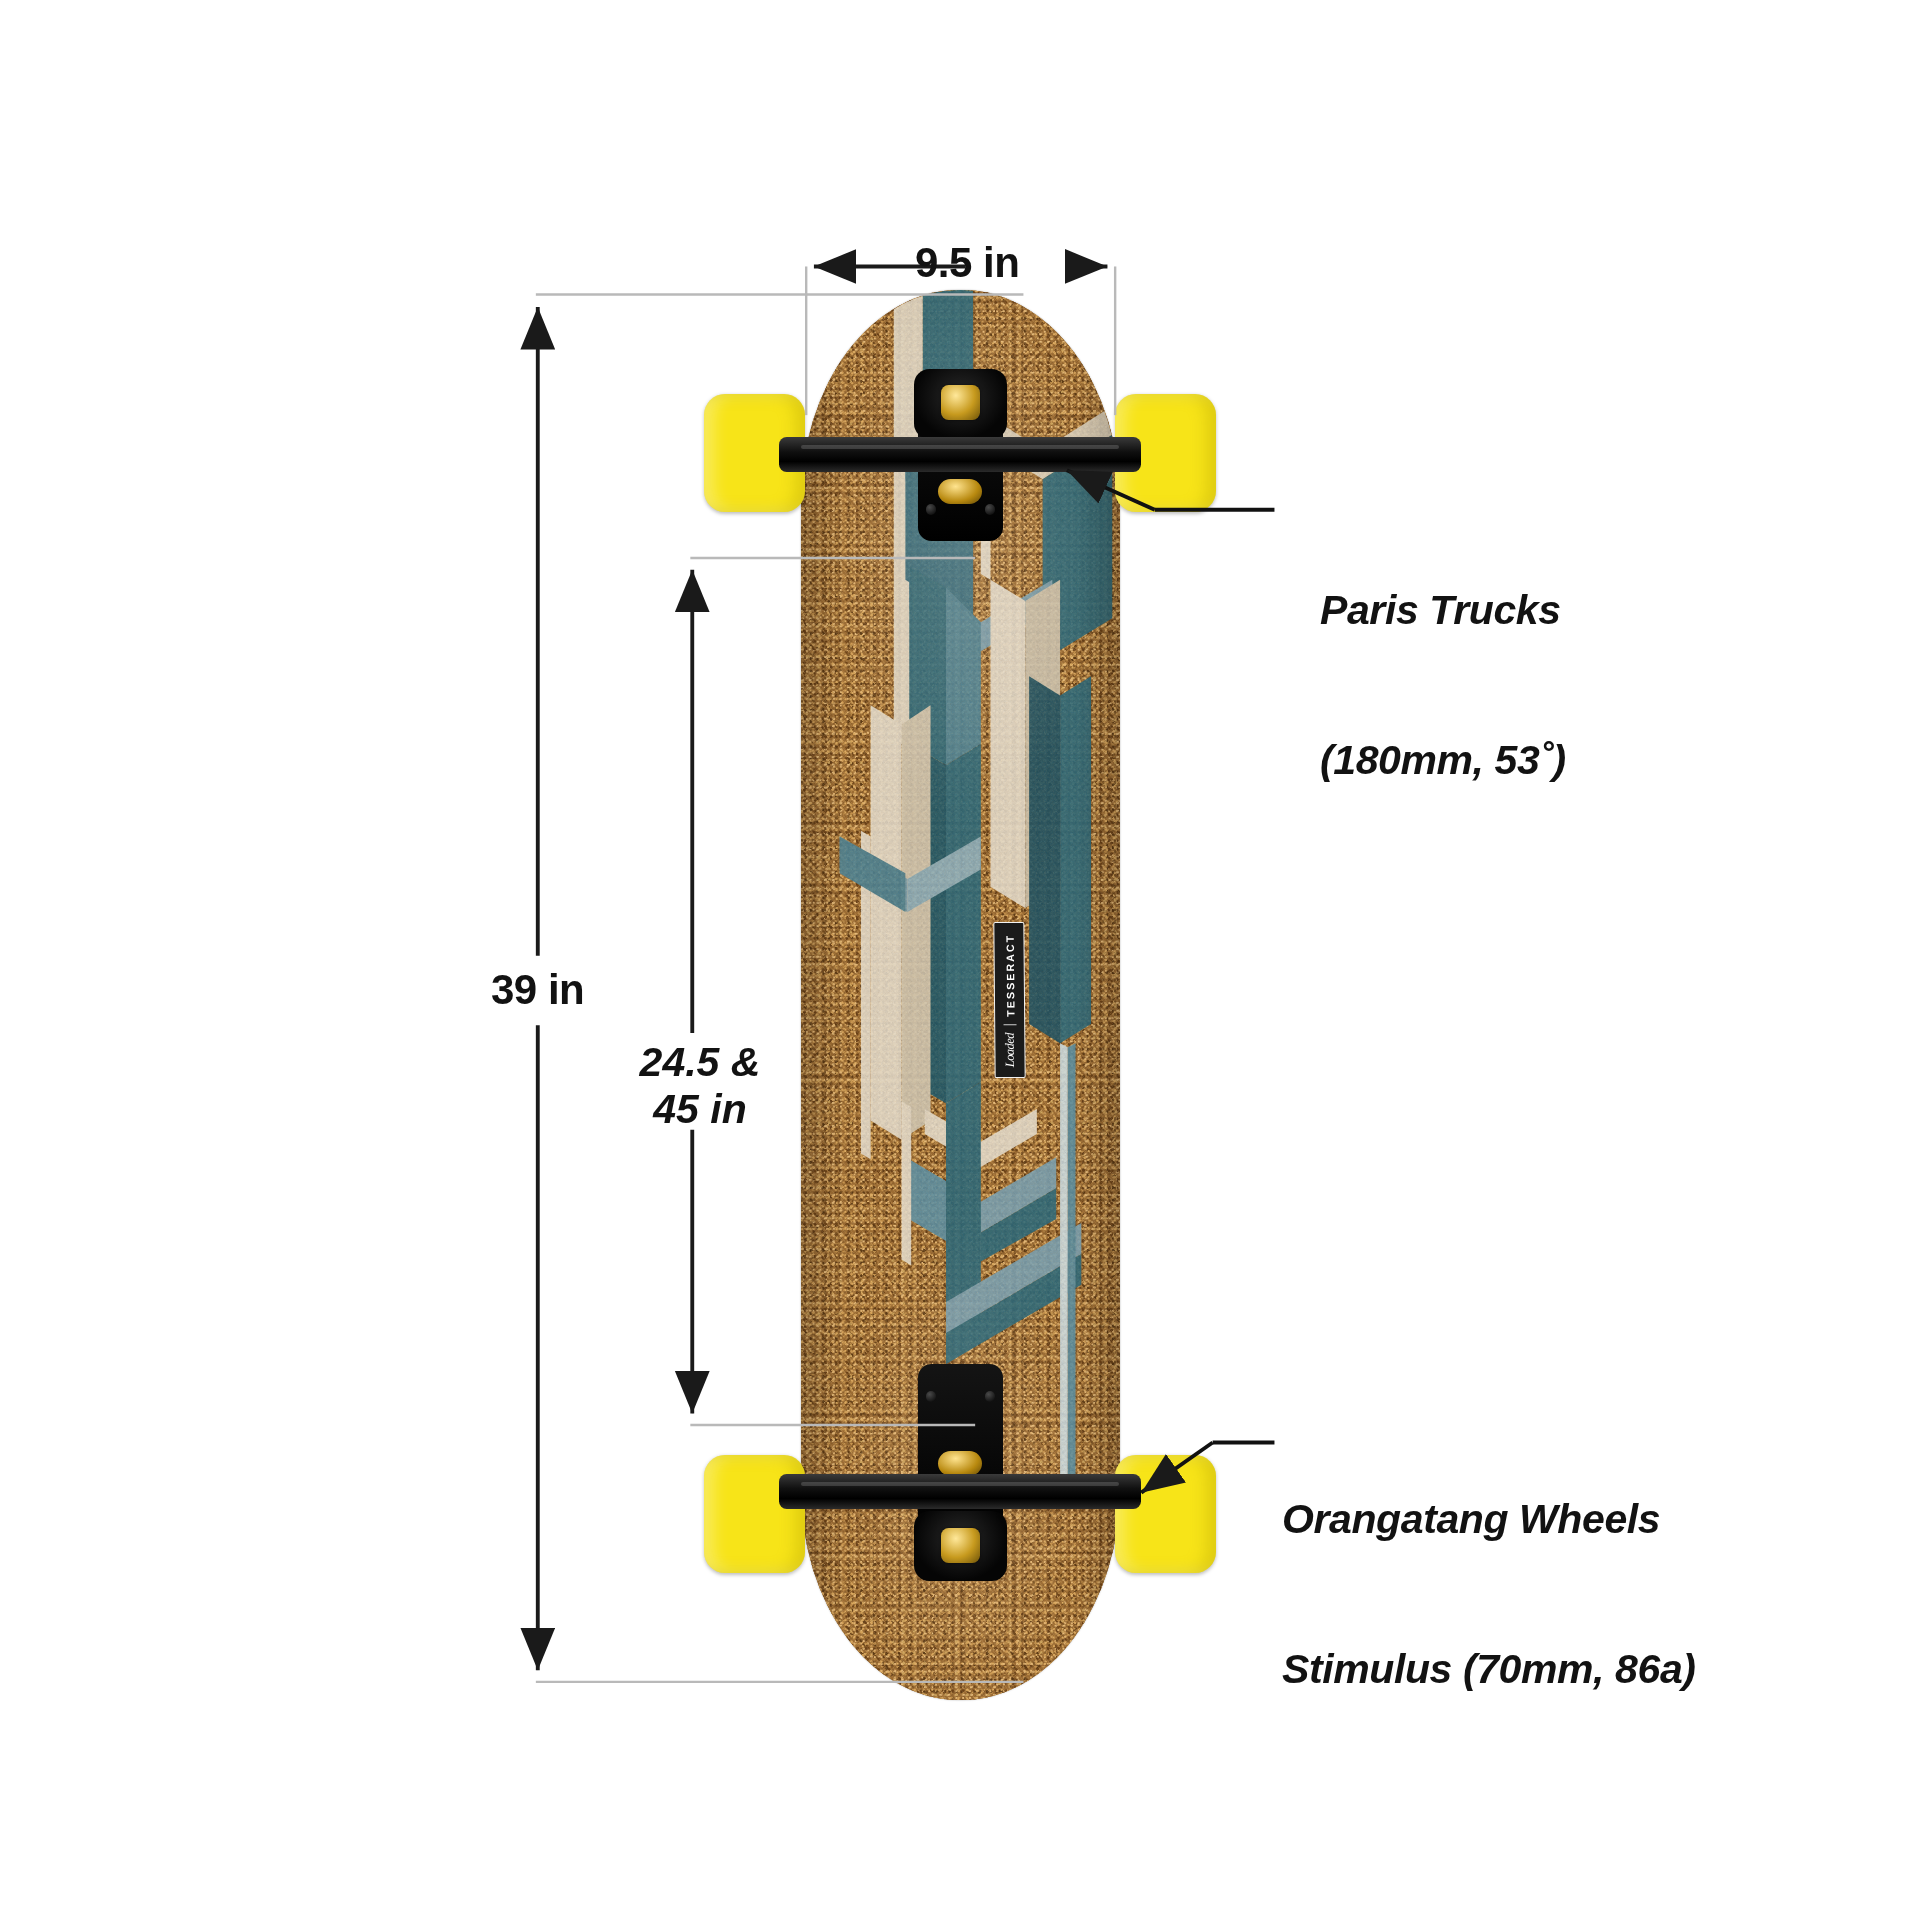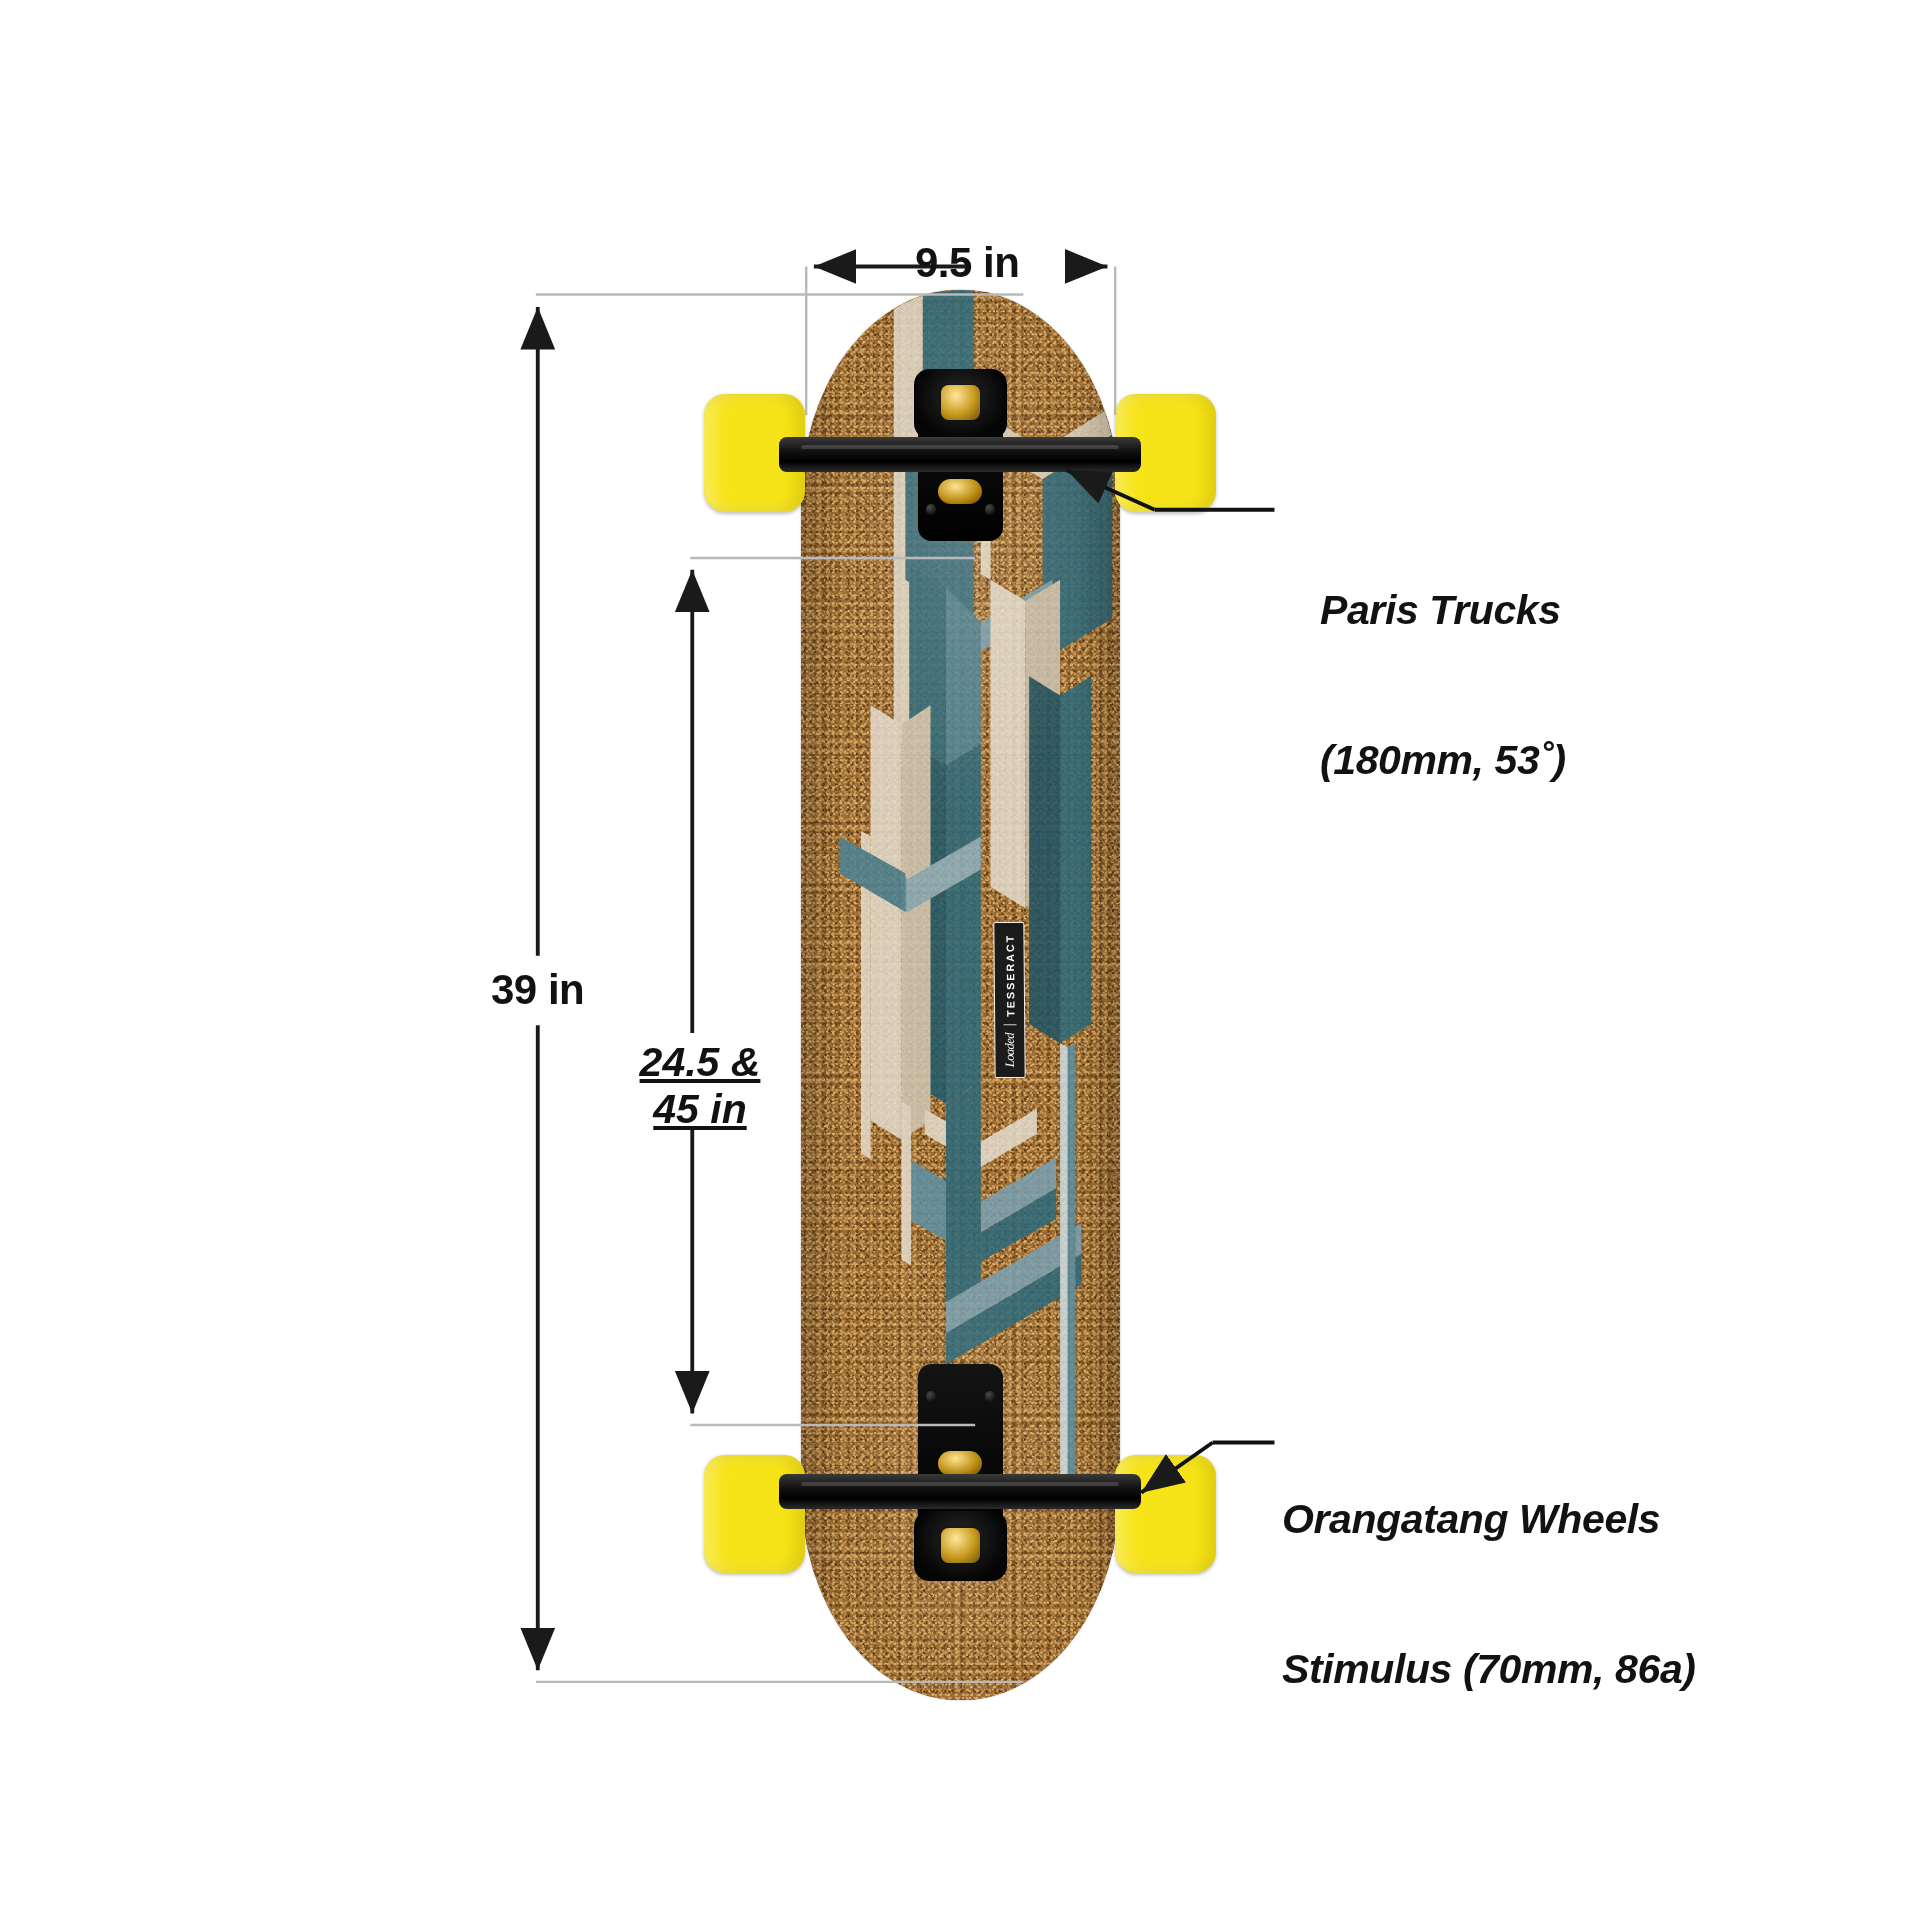--- a/index.html
+++ b/index.html
@@ -269,21 +269,21 @@
     </g>
     <g stroke="#111" stroke-width="4" fill="none">
       <line x1="1320" y1="1494" x2="1256" y2="1494"></line>
       <line x1="1256" y1="1494" x2="1182" y2="1546" marker-end="url(#ah2)"></line>
     </g>
   </svg>
 
   <div class="dim-label dim-39">39 in</div>
 
   <div class="dim-2426" style="position:absolute;left:618px;top:1039px;width:164px;text-align:center;
-              font-weight:bold;font-style:italic;font-size:41px;color:#121212;line-height:1.14;text-decoration:underline;">
+              font-weight:bold;font-style:italic;font-size:41px;color:#121212;line-height:1.14;">
     <div>24.5 &amp;</div>
     <div>45 in</div>
   </div>
 
   <div class="dim-label dim-95">9.5 in</div>
 
   <div class="callout callout-trucks">
     <div>Paris Trucks</div>
     <div>(180mm, 53˚)</div>
   </div>

